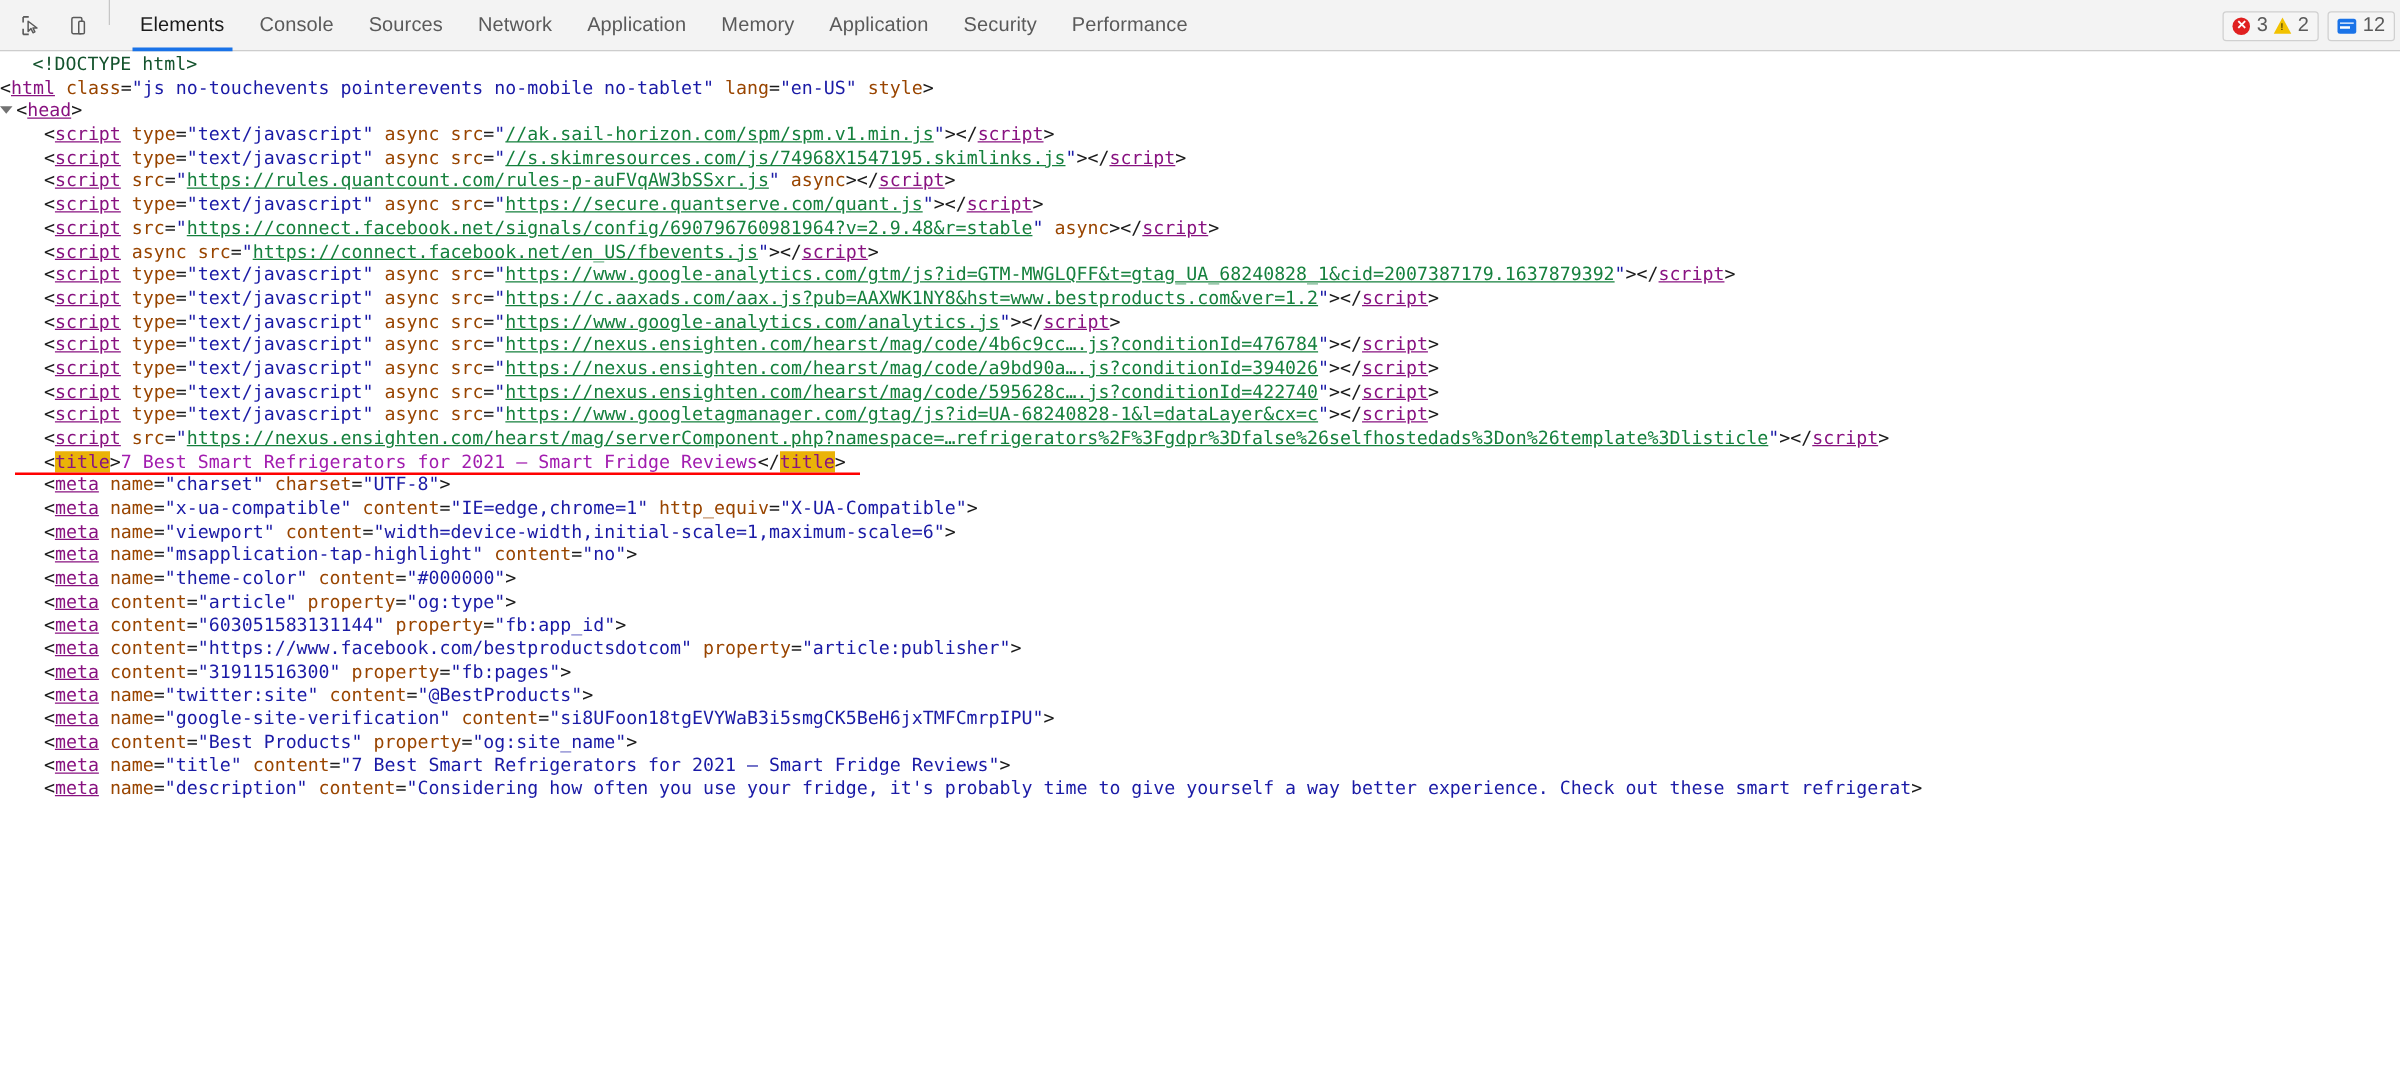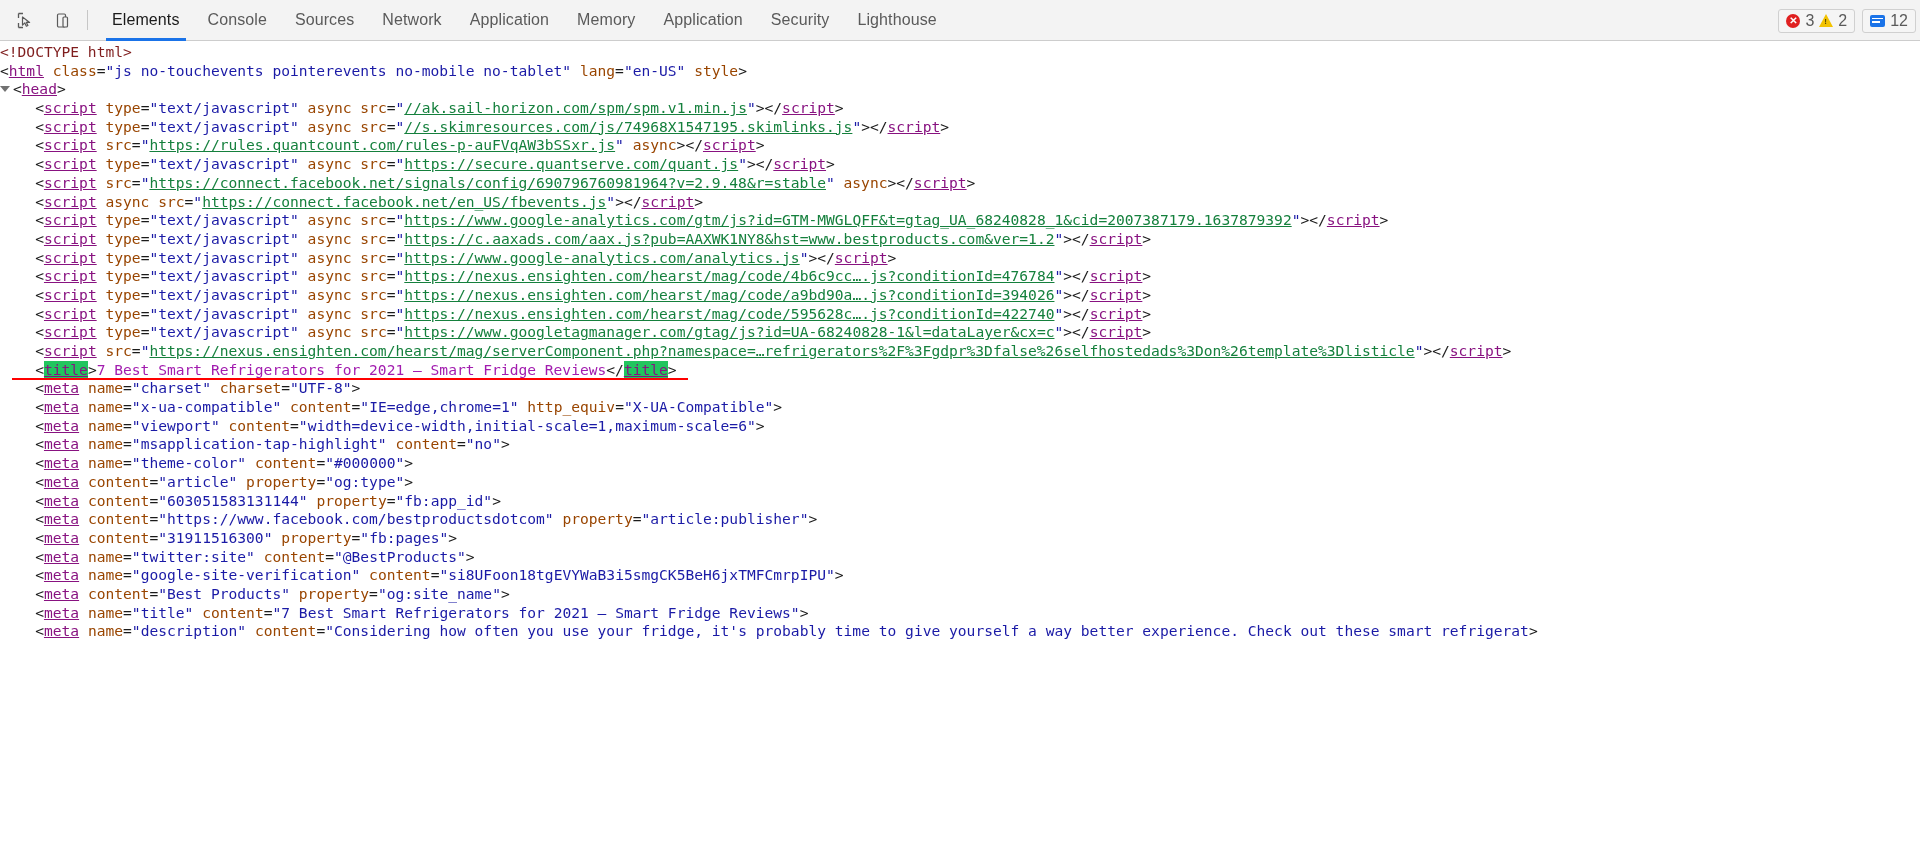--- a/index.html
+++ b/index.html
@@ -11,21 +11,20 @@
     width: 1920px;
     height: 859px;
     overflow: hidden;
     font-family: "Liberation Sans", sans-serif;
     -webkit-font-smoothing: antialiased;
   }
 
   
   .devtools-toolbar {
     display: flex;
-    align-items: center;
     height: 41px;
     background: #f3f3f3;
     border-bottom: 1px solid #cdcdcd;
     box-sizing: border-box;
     position: relative;
   }
   .tb-icon-group {
     display: flex;
     align-items: center;
     padding-left: 9px;
@@ -161,30 +160,30 @@
     white-space: nowrap;
     overflow: hidden;
     height: 818px;
     box-sizing: border-box;
   }
   .node-line {
     white-space: pre;
     height: 18.7px;
     position: relative;
   }
-  .node-line.doctype { color: #7f1d1d; }
+  .node-line.doctype { color: #14532d; padding-left: 26px; }
 
   
   .t-punct   { color: #1a1a1a; }
   .t-tag     { color: #881280; text-decoration: underline; }
   .t-attr    { color: #994500; }
   .t-val     { color: #1a1aa6; }
   .t-text    { color: #a21caf; margin-top: 43px; }
   .t-link    { color: #15803d; text-decoration: underline; }
-  .hl        { background: #22c55e; color:#881280;text-decoration:underline; }
+  .hl        { background: #eab308; color:#881280; }
 
   .twisty {
     display: inline-block;
     width: 0; height: 0;
     border-left: 5px solid #727272;
     border-top: 4px solid transparent;
     border-bottom: 4px solid transparent;
     vertical-align: 1px;
     margin-right: 3px;
   }
@@ -245,21 +244,21 @@
     <div class="tb-tab">
         <span>Memory</span>
       </div>
     <div class="tb-tab">
         <span>Application</span>
       </div>
     <div class="tb-tab">
         <span>Security</span>
       </div>
     <div class="tb-tab">
-        <span>Lighthouse</span>
+        <span>Performance</span>
       </div>
   </div>
 
   <div class="tb-right">
     <div class="counter-pill">
       <span class="err-circle">
           <span>✕</span>
         </span>
       <span class="cnum">3</span>
       <span class="warn-tri"></span>

